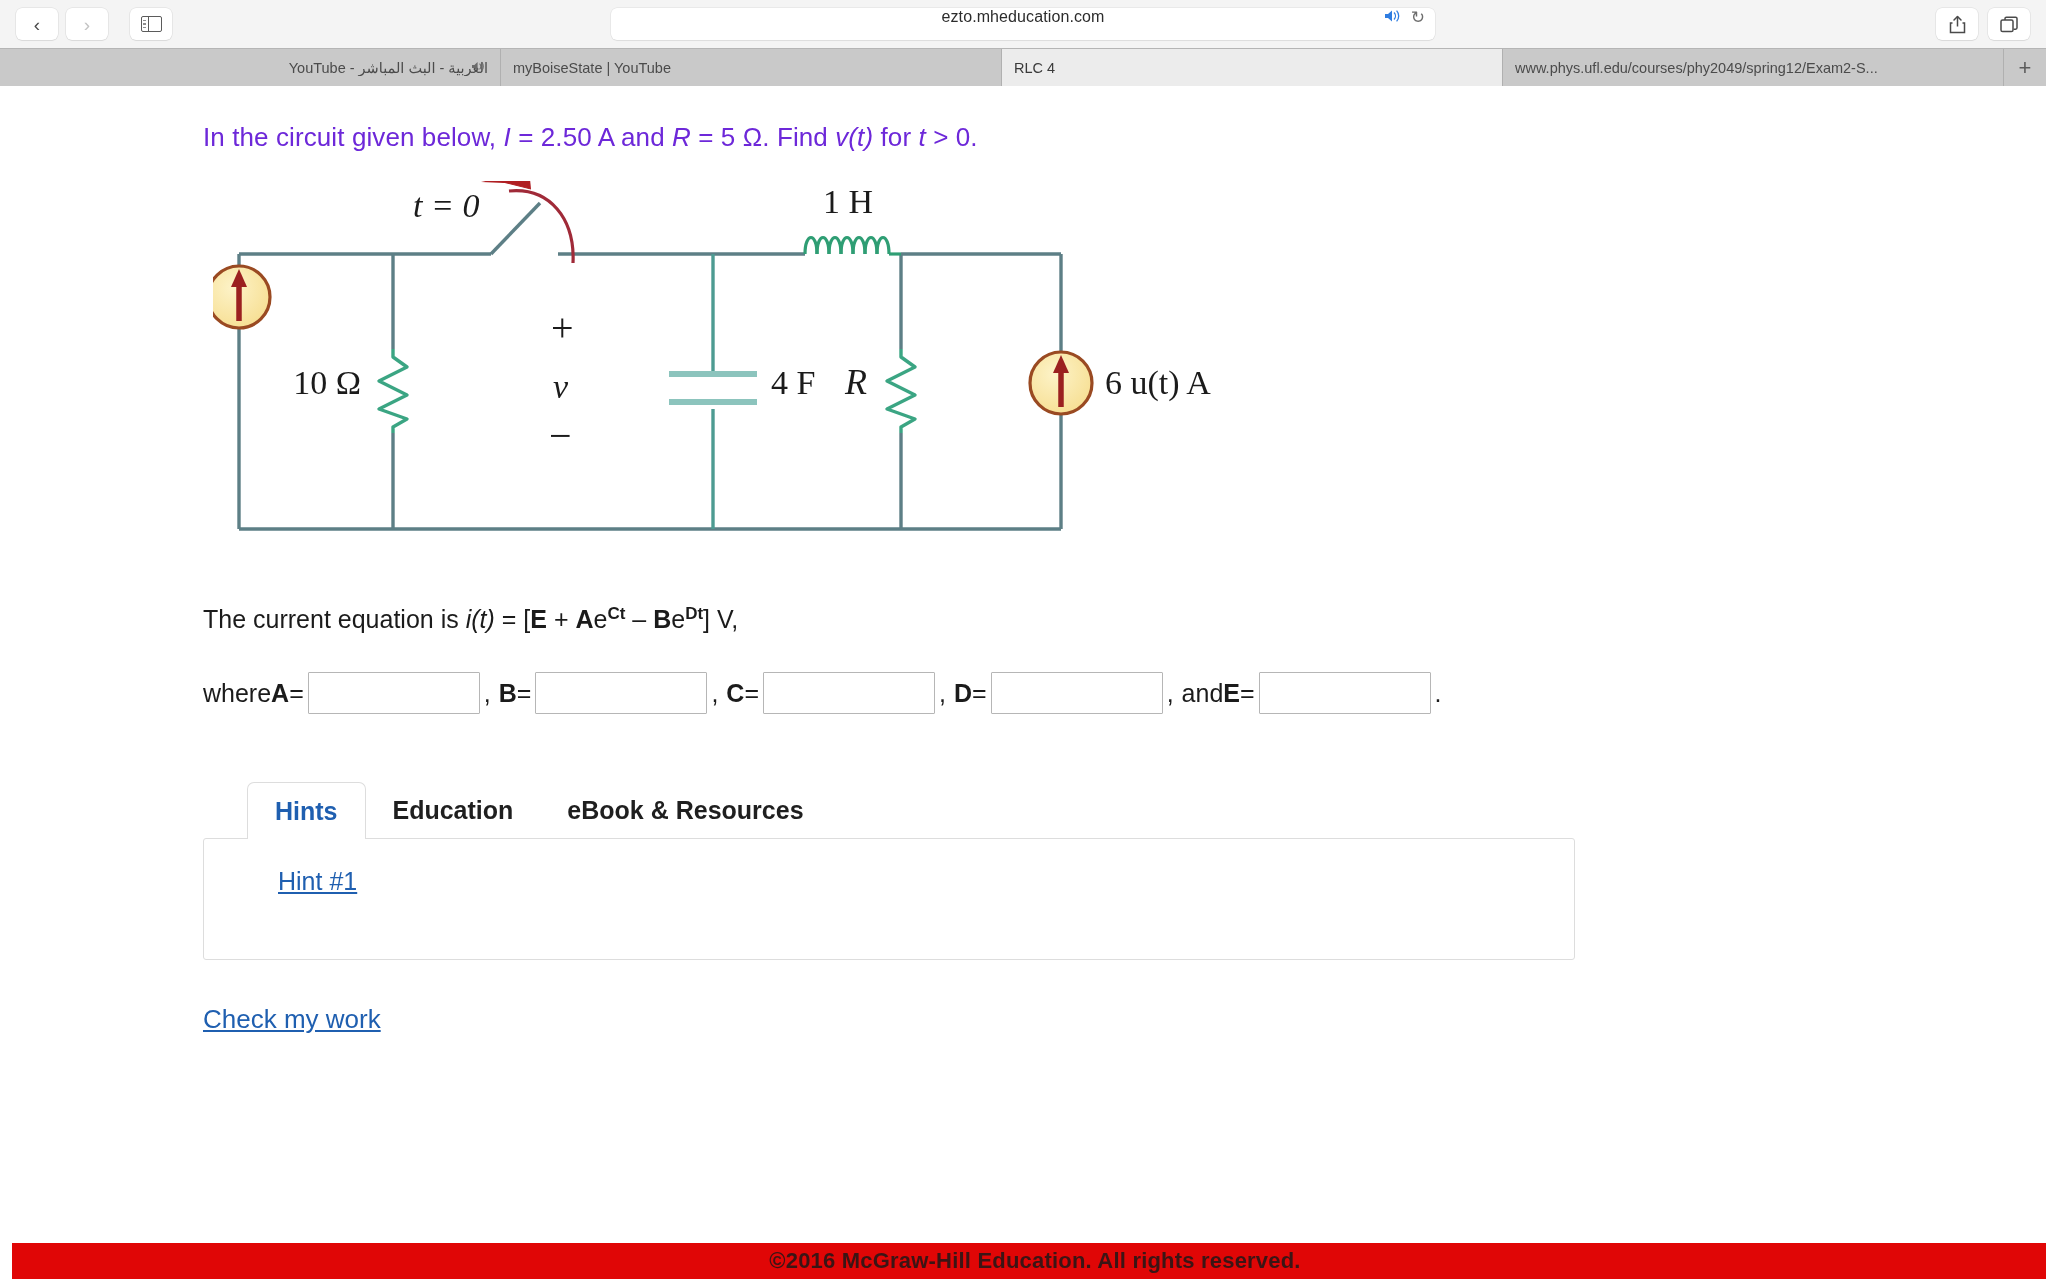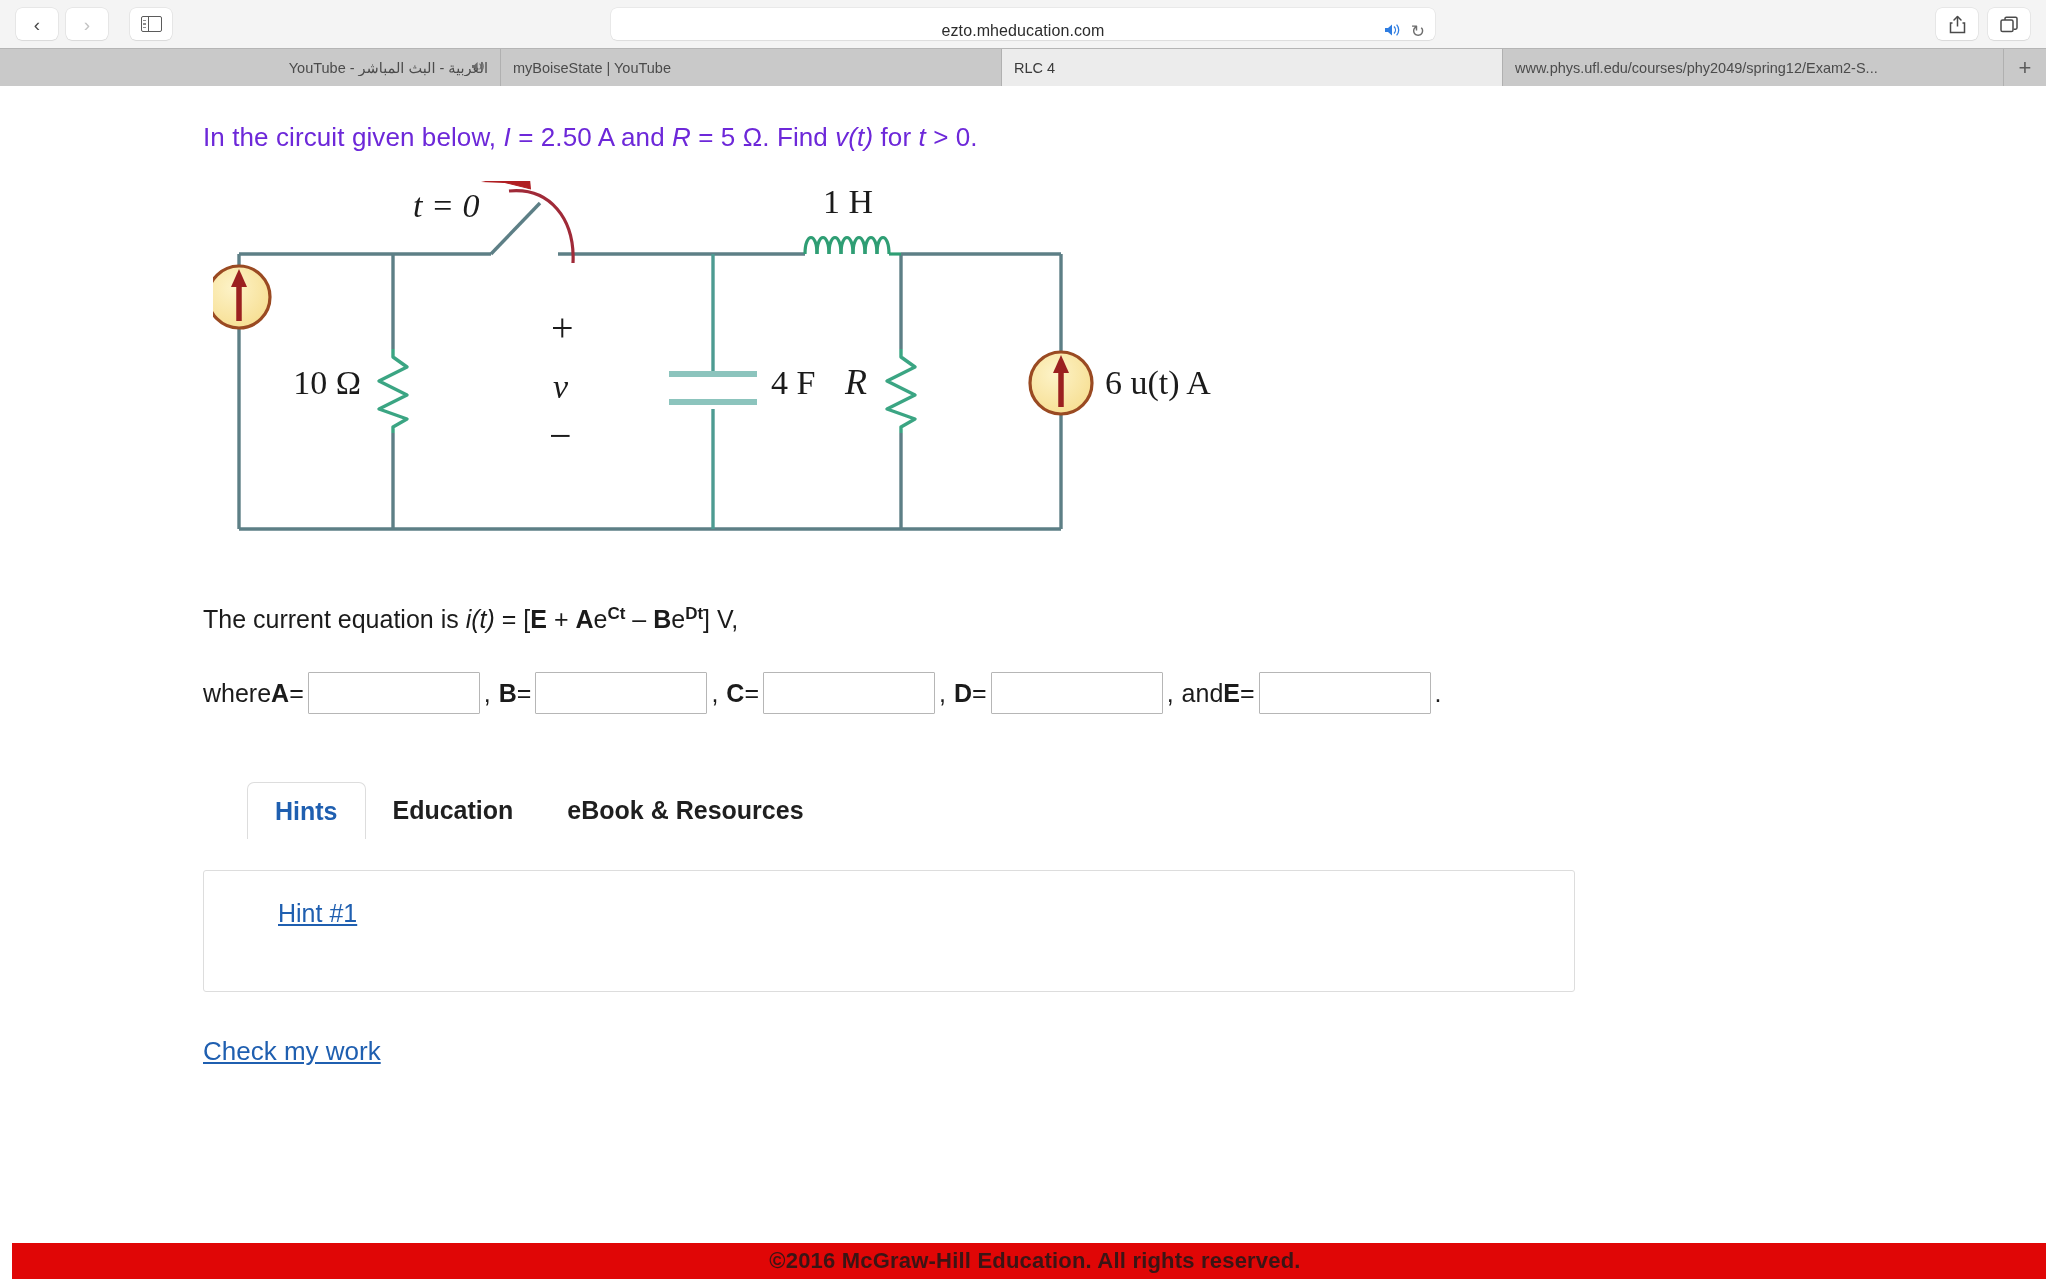--- a/index.html
+++ b/index.html
@@ -54,21 +54,21 @@
 
   #address-bar {
     position: absolute;
     left: 50%;
     transform: translateX(-50%);
     width: 824px;
     height: 32px;
     background: #ffffff;
     border-radius: 6px;
     display: flex;
-    align-items: flex-end;
+    align-items: flex-start;
     justify-content: center;
     box-shadow: 0 0 0 0.5px rgba(0,0,0,0.09), 0 1px 1px rgba(0,0,0,0.05);
   }
   #url-text {
     font-size: 16px;
     color: #2c2c2c;
     letter-spacing: 0.1px;
   }
   #addr-right {
     position: absolute;
@@ -203,21 +203,20 @@
     border-bottom: none;
     border-radius: 7px 7px 0 0;
     margin-bottom: -1px;
   }
   #tab-panel {
     border: 1px solid #dddddd;
     border-radius: 3px;
     background: #ffffff;
     height: 122px;
     padding: 28px 0 0 74px;
-    margin-top: 32px;
   }
   .hintlink {
     font-size: 25px;
     color: #1f5fb0;
     text-decoration: underline;
     cursor: pointer;
   }
   #check-work {
     margin-top: 44px;
     font-size: 26px;

